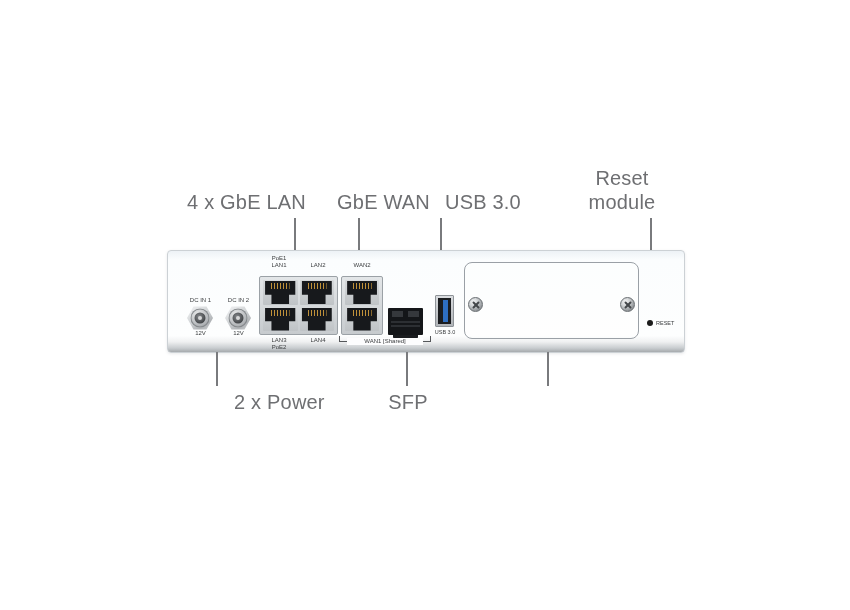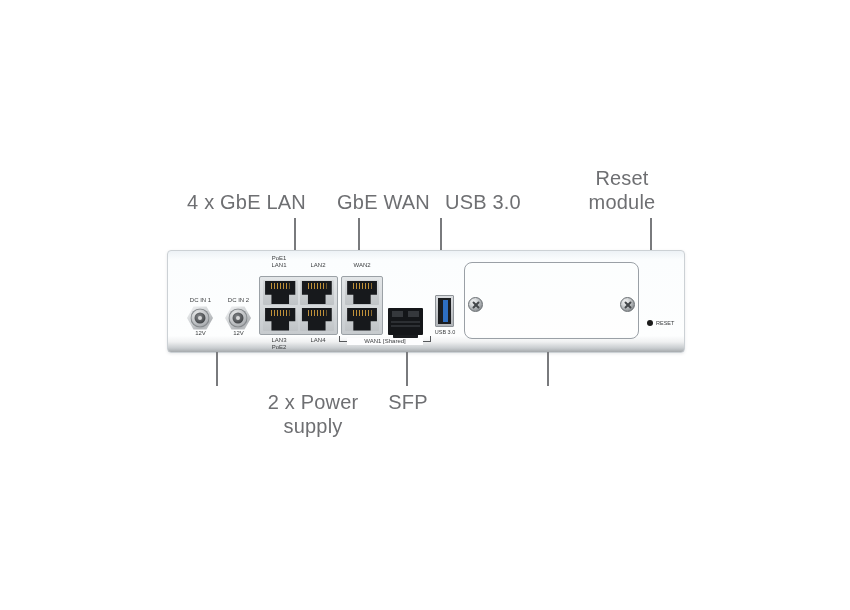--- a/index.html
+++ b/index.html
@@ -7,21 +7,21 @@
     position:relative; width:850px; height:610px; background:#ffffff;
     font-family:"Liberation Sans", sans-serif; overflow:hidden;
   }
   
   .callout { position:absolute; color:#6e6f72; font-size:20px; line-height:24px; letter-spacing:.2px; }
   .callout span { display:block; }
   #c-lan    { left:166px; top:190px; width:140px; text-align:right; }
   #c-wan    { left:290px; top:190px; width:140px; text-align:right; }
   #c-usb    { left:413px; top:190px; width:140px; text-align:center; }
   #c-reset  { left:552px; top:166px; width:140px; text-align:center; }
-  #c-power  { left:228px; top:390px; width:170px; text-align:center; }
+  #c-power  { left:234px; top:390px; width:170px; text-align:left; }
   #c-sfp    { left:338px; top:390px; width:140px; text-align:center; }
   #c-module { left:448px; top:390px; width:200px; text-align:center; }
   
   .leader { position:absolute; width:2px; background:#797a7d; }
   #ld-lan    { left:294px; top:218px; height:38px; }
   #ld-wan    { left:358px; top:218px; height:38px; }
   #ld-usb    { left:440px; top:218px; height:74px; }
   #ld-reset  { left:650px; top:218px; height:92px; }
   #ld-power  { left:216px; top:352px; height:34px; }
   #ld-sfp    { left:406px; top:352px; height:34px; }
@@ -210,19 +210,18 @@
     <div id="reset-dot"></div>
     <div class="tiny" id="lbl-reset">RESET</div>
   </div>
 
   <div class="leader" id="ld-power"></div>
   <div class="leader" id="ld-sfp"></div>
   <div class="leader" id="ld-module"></div>
 
   <div class="callout" id="c-power">
     <span>2 x Power</span>
-    <span>supply</span>
   </div>
   <div class="callout" id="c-sfp">
     <span>SFP</span>
   </div>
 
 </div>
 
 </body></html>

